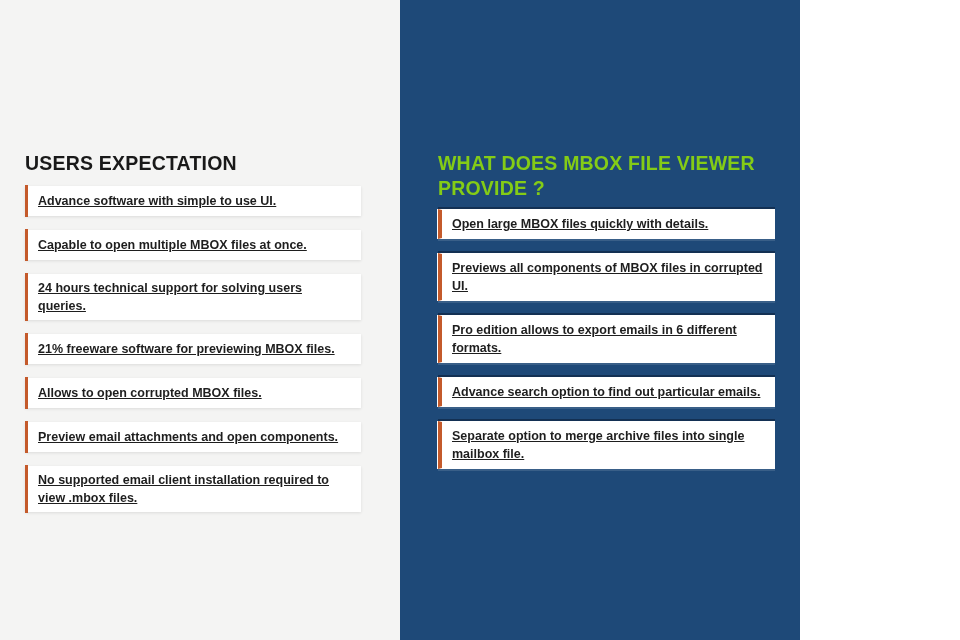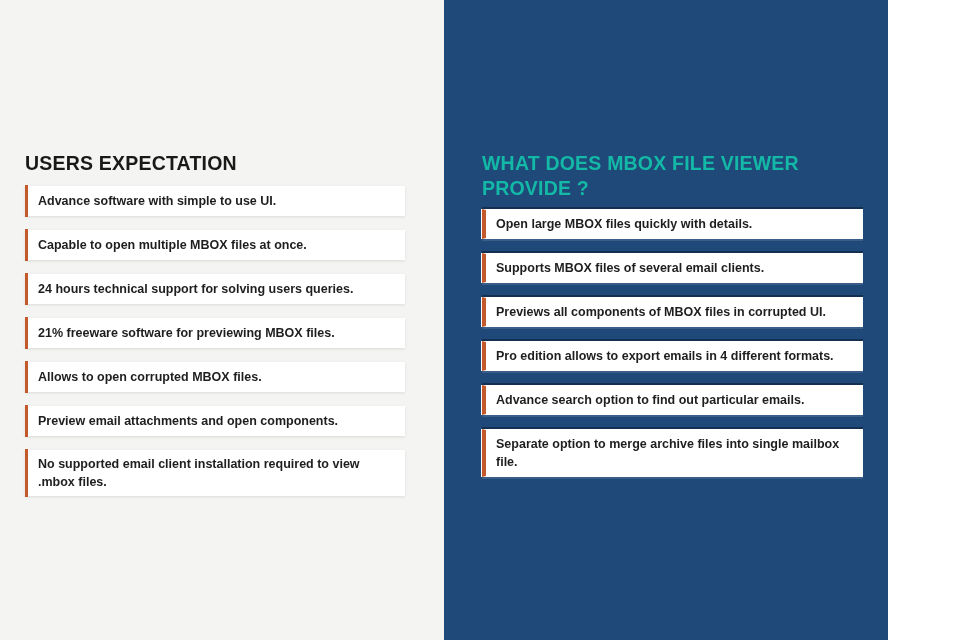--- a/index.html
+++ b/index.html
@@ -11,21 +11,21 @@
     height: 640px;
     overflow: hidden;
     font-family: "Liberation Sans", sans-serif;
   }
   .page {
     display: flex;
     width: 960px;
     height: 640px;
   }
   .panel {
-    width: 444px;
+    width: 400px;
     height: 640px;
     box-sizing: border-box;
     padding-top: 151px;
   }
   .panel.left {
     background: var(--gray, #f4f4f3);
     padding-left: 25px;
     padding-right: 39px;
   }
   .panel.right {
@@ -35,40 +35,41 @@
   }
   .panel-title {
     margin: 0 0 10px 0;
     font-weight: bold;
     font-size: 19.5px;
     line-height: 25px;
     color: var(--title-ink, #191919);
     letter-spacing: 0.2px;
   }
   .panel.right .panel-title {
-    color: #14b8a6;
+    color: #84cc16;
     margin-bottom: 8px;
   }
   .cards {
     list-style: none;
     margin: 0;
     padding: 0;
   }
   .card {
     position: relative;
     background: #ffffff;
     box-sizing: border-box;
     min-height: 30px;
     display: flex;
     align-items: center;
     margin-bottom: 14px;
     font-weight: bold;
     font-size: 12.5px;
     line-height: 18px;
     color: var(--ink, #1e1e1e);
+    text-decoration: underline;
   }
   .panel.left .card {
     padding: 5px 10px 5px 13px;
     box-shadow: 0 1px 3px rgba(0, 0, 0, 0.10);
   }
   .panel.left .card .accent-bar {
     position: absolute;
     left: 0;
     top: -1px;
     bottom: -1px;
@@ -126,27 +127,24 @@
       </ul>
   </section>
 
   <section class="panel right">
     <h2 class="panel-title">WHAT DOES MBOX FILE VIEWER PROVIDE ?</h2>
     <ul class="cards">
         <li class="card">
         <span class="card-text">Open large MBOX files quickly with details.</span>
       </li>
         <li class="card">
-        <span class="card-text">Supports MBOX files of several email clients.</span>
-      </li>
-        <li class="card">
         <span class="card-text">Previews all components of MBOX files in corrupted UI.</span>
       </li>
         <li class="card">
-        <span class="card-text">Pro edition allows to export emails in 4 different formats.</span>
+        <span class="card-text">Pro edition allows to export emails in 6 different formats.</span>
       </li>
         <li class="card">
         <span class="card-text">Advance search option to find out particular emails.</span>
       </li>
         <li class="card">
         <span class="card-text">Separate option to merge archive files into single mailbox file.</span>
       </li>
       </ul>
   </section>
 

